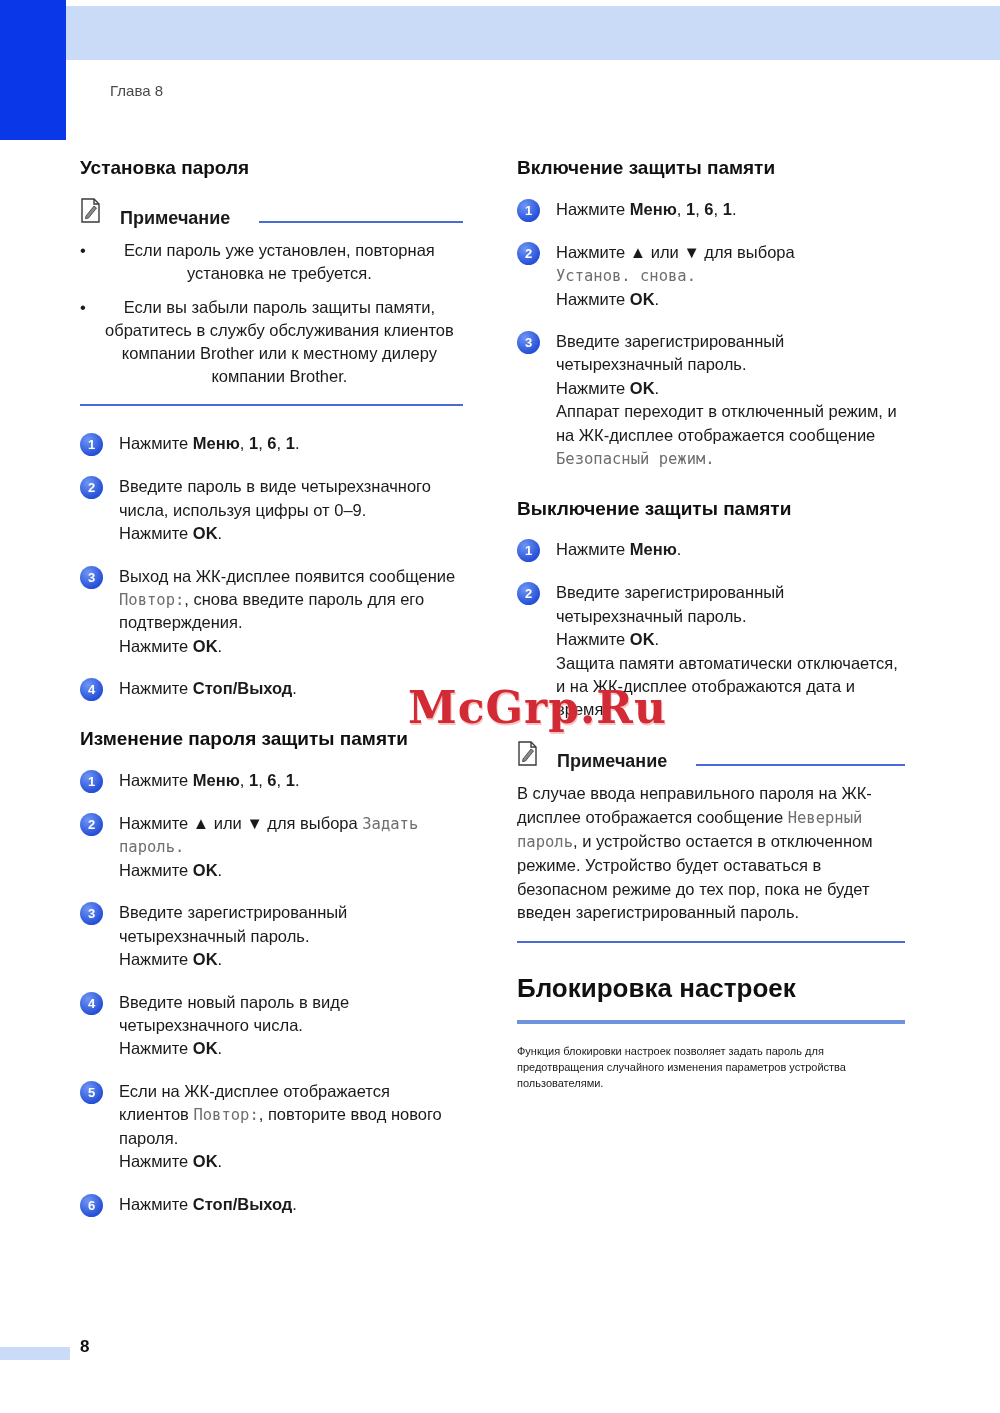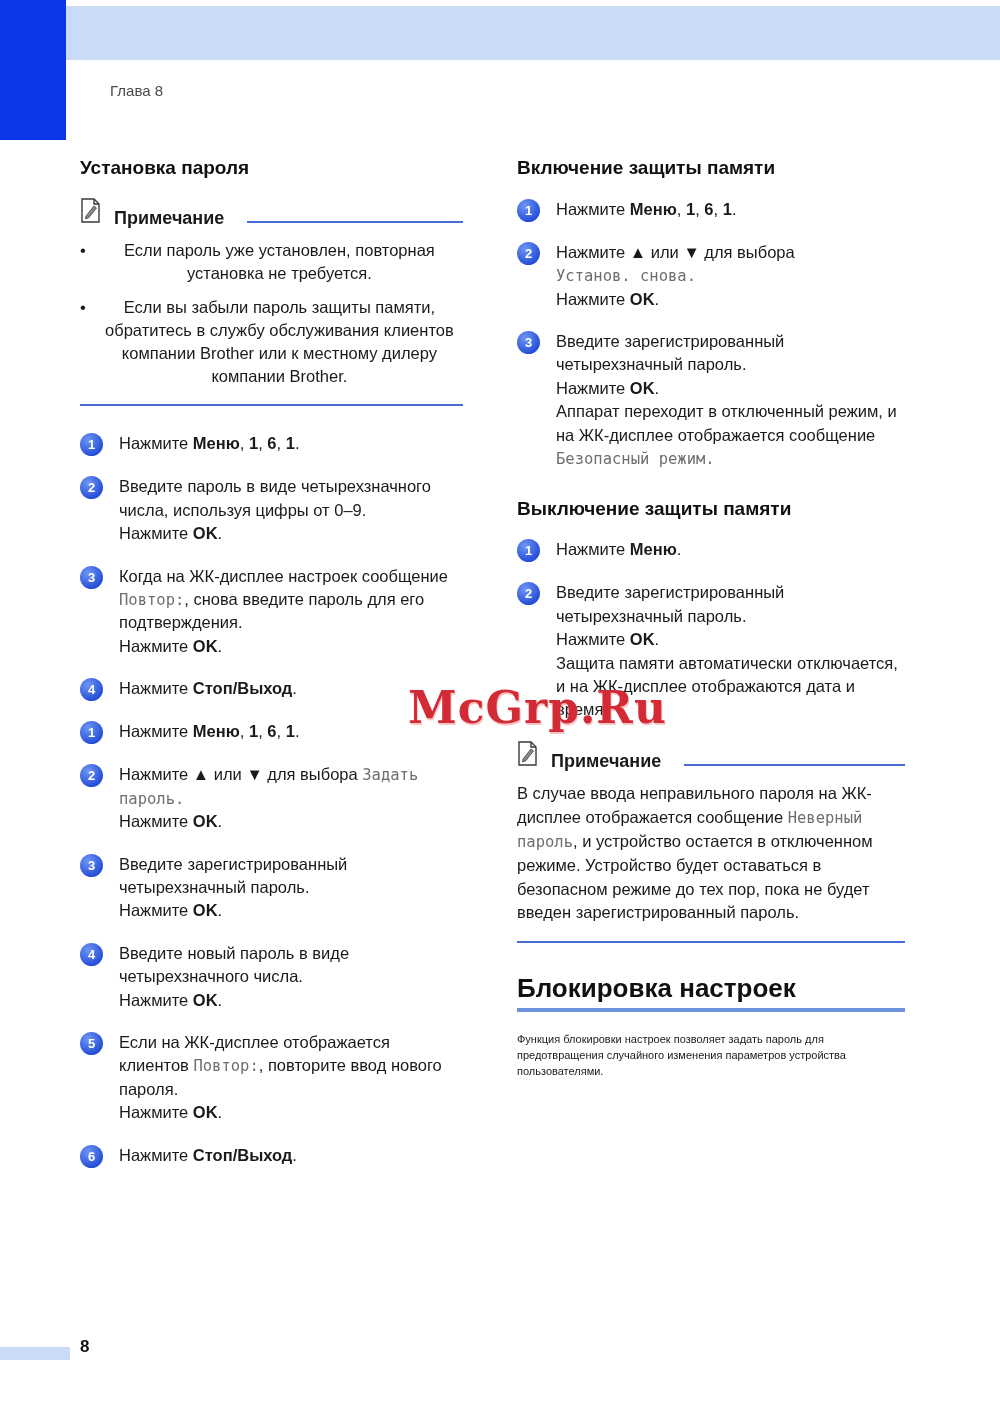--- a/index.html
+++ b/index.html
@@ -9,34 +9,34 @@
     font-family:"Liberation Sans",sans-serif;
   }
   .corner{position:absolute;left:0;top:0;width:66px;height:140px;background:var(--corner,#0a37e8);}
   .band{position:absolute;left:66px;top:6px;right:0;height:54px;background:var(--band,#c9dbf7);}
   .chapter{position:absolute;left:110px;top:82px;font-size:15px;color:#4a4a4a;}
   .cols{position:absolute;top:150px;left:80px;display:flex;gap:54px;}
   .col{width:383px;}
   .col:last-child{width:388px;}
   h2.sec{font-size:19px;font-weight:bold;margin:26px 0 18px;color:#101010;line-height:1.25;}
   .col > h2.sec:first-child{margin-top:6px;}
-  h1.big{font-size:26px;font-weight:bold;margin:30px 0 0;padding-bottom:4px;color:#101010;
+  h1.big{font-size:26px;font-weight:bold;margin:30px 0 0;padding-bottom:16px;color:#101010;
     border-bottom:4px solid var(--underline,#6f92dd);}
   .step{display:flex;gap:16px;margin:0 0 19px;}
   .stepnum{
     width:23px;height:23px;border-radius:50%;flex:0 0 23px;margin-top:1px;
     background:radial-gradient(circle at 35% 30%, #6e96f4 0%, var(--circle,#2750d8) 70%);
     color:#fff;font-size:13px;font-weight:bold;
     display:flex;align-items:center;justify-content:center;
   }
   .steptext{font-size:16.5px;line-height:1.42;white-space:pre-wrap;}
   .b{font-weight:bold;}
   .m{font-family:"DejaVu Sans Mono","Liberation Mono",monospace;color:var(--mono,#6e6e6e);font-size:15.5px;}
   .note{margin:2px 0 26px;}
-  .notehead{display:flex;align-items:flex-end;gap:13px;margin-bottom:12px;}
+  .notehead{display:flex;align-items:flex-end;gap:19px;margin-bottom:12px;}
   .noteicon{flex:0 0 auto;display:inline-block;}
   .notetitle{font-size:18px;font-weight:bold;line-height:1;}
   .noteline{flex:1;height:2px;background:var(--rule,#4a6bd4);margin-left:10px;margin-bottom:4px;}
   .note ul{list-style:none;margin:0;padding:0;}
   .note li{display:flex;gap:10px;font-size:16.5px;line-height:1.4;margin-bottom:11px;}
   .note li .bullet{flex:0 0 auto;}
   .note li .litext{white-space:pre-wrap;text-align:center;}
   .notebody{font-size:16.5px;line-height:1.45;margin:0;white-space:pre-wrap;}
   .notebottom{height:2px;background:var(--rule,#4a6bd4);margin-top:16px;}
   .para{font-size:11px;line-height:1.45;margin:20px 0 0;white-space:pre-wrap;}
@@ -86,27 +86,28 @@
         <div class="stepnum">1</div>
         <div class="steptext"><span>Нажмите </span><span class="b">Меню</span><span>, </span><span class="b">1</span><span>, </span><span class="b">6</span><span>, </span><span class="b">1</span><span>.</span></div>
       </div>
       <div class="step">
         <div class="stepnum">2</div>
         <div class="steptext"><span>Введите пароль в виде четырехзначного числа, используя цифры от 0–9.
 Нажмите </span><span class="b">OK</span><span>.</span></div>
       </div>
       <div class="step">
         <div class="stepnum">3</div>
-        <div class="steptext"><span>Когда на ЖК-дисплее настроек сообщение </span><span class="m">Повтор:</span><span>, снова введите пароль для его подтверждения.
+        <div class="steptext"><span>Выход на ЖК-дисплее появится сообщение </span><span class="m">Повтор:</span><span>, снова введите пароль для его подтверждения.
 Нажмите </span><span class="b">OK</span><span>.</span></div>
       </div>
       <div class="step">
         <div class="stepnum">4</div>
         <div class="steptext"><span>Нажмите </span><span class="b">Стоп/Выход</span><span>.</span></div>
       </div>
+      <h2 class="sec">Изменение пароля защиты памяти</h2>
       <div class="step">
         <div class="stepnum">1</div>
         <div class="steptext"><span>Нажмите </span><span class="b">Меню</span><span>, </span><span class="b">1</span><span>, </span><span class="b">6</span><span>, </span><span class="b">1</span><span>.</span></div>
       </div>
       <div class="step">
         <div class="stepnum">2</div>
         <div class="steptext"><span>Нажмите ▲ или ▼ для выбора </span><span class="m">Задать пароль.</span><span>
 Нажмите </span><span class="b">OK</span><span>.</span></div>
       </div>
       <div class="step">

